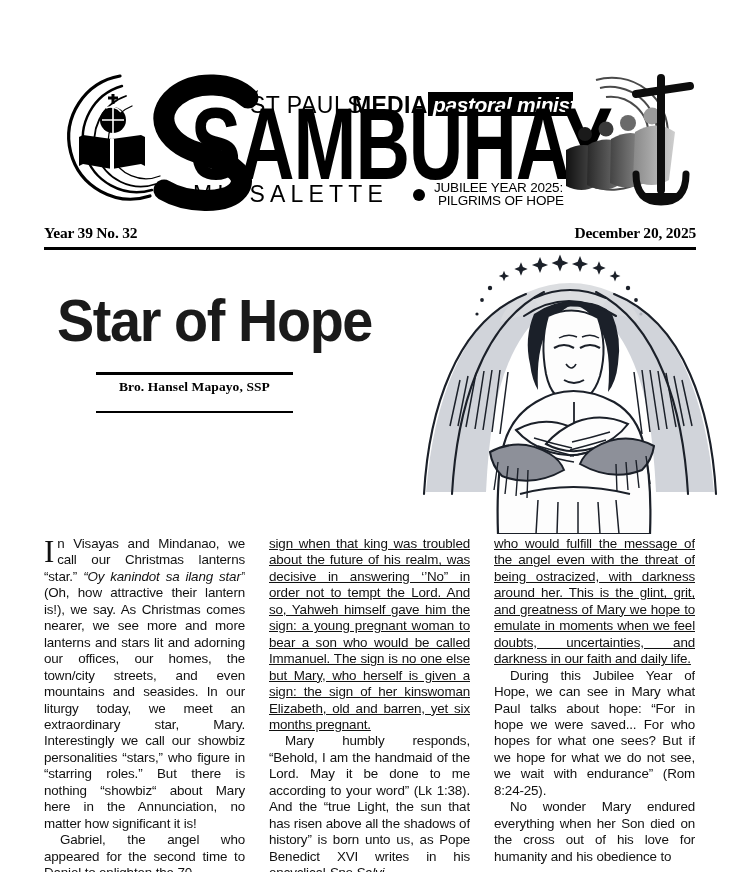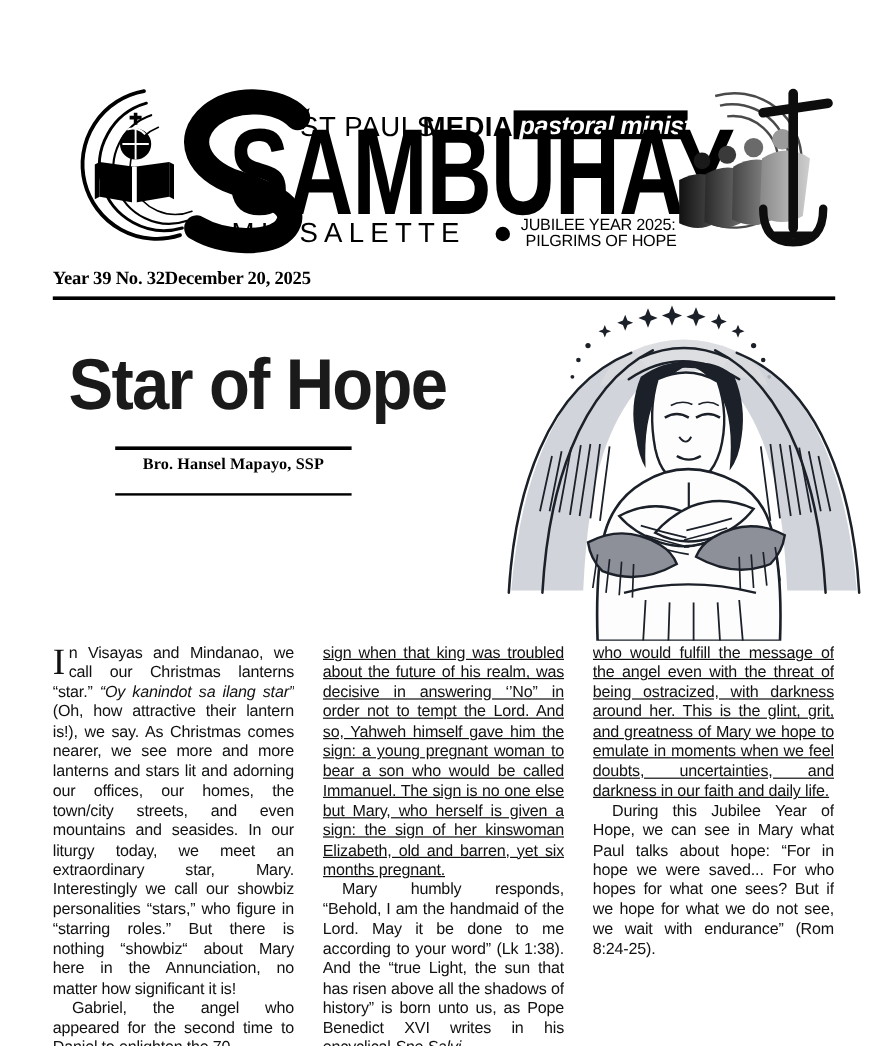--- a/index.html
+++ b/index.html
@@ -10,21 +10,21 @@
   }
   .page{position:relative;width:739px;height:872px;margin-top:24px;}
 
   
   .masthead{position:relative;height:185px;}
   .logo-svg{position:absolute;left:0;top:0;}
 
   
   .issueline{
     position:absolute;left:44px;top:196px;width:652px;height:26px;
-    display:flex;align-items:center;justify-content:flex-start;
+    display:flex;align-items:center;justify-content:space-between;
     font-family:"Liberation Serif", serif;
     font-weight:bold;font-size:15.5px;color:#000;letter-spacing:-0.2px;
   }
   .issueline .mid{font-size:15px;}
   .rule-thick{
     position:absolute;left:44px;top:223px;width:652px;height:3px;background:#000;
   }
 
   
   .headline{
@@ -265,16 +265,19 @@
         <span>Mary humbly responds, “Behold, I am the handmaid of the Lord. May it be done to me according to your word” (Lk 1:38). And the “true Light, the sun that has risen above all the shadows of history” is born unto us, as Pope Benedict XVI writes in his encyclical <em>Spe Salvi.</em></span>
       </p>
     </div>
     <div class="col">
       <p class="cont">
         <span>who would fulfill the message of the angel even with the threat of being ostracized, with darkness around her. This is the glint, grit, and greatness of Mary we hope to emulate in moments when we feel doubts, uncertainties, and darkness in our faith and daily life.</span>
       </p>
       <p>
         <span>During this Jubilee Year of Hope, we can see in Mary what Paul talks about hope: “For in hope we were saved... For who hopes for what one sees? But if we hope for what we do not see, we wait with endurance” (Rom 8:24-25).</span>
       </p>
+      <p>
+        <span>No wonder Mary endured everything when her Son died on the cross out of his love for humanity and his obedience to</span>
+      </p>
     </div>
   </div>
 
 </div>
 
 </body></html>

